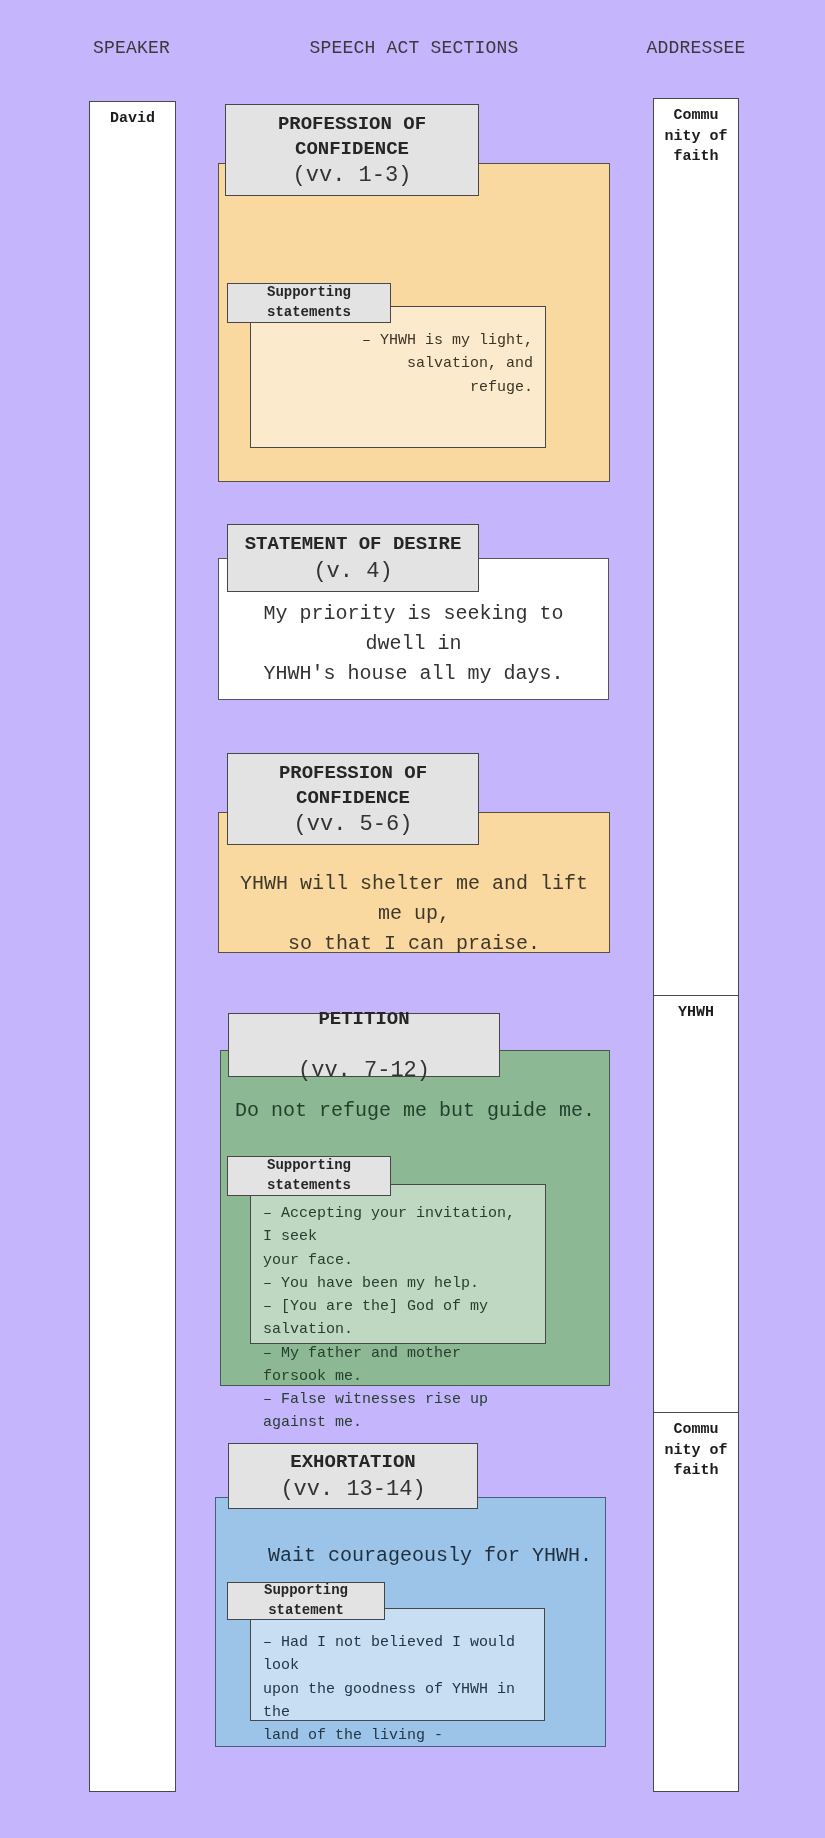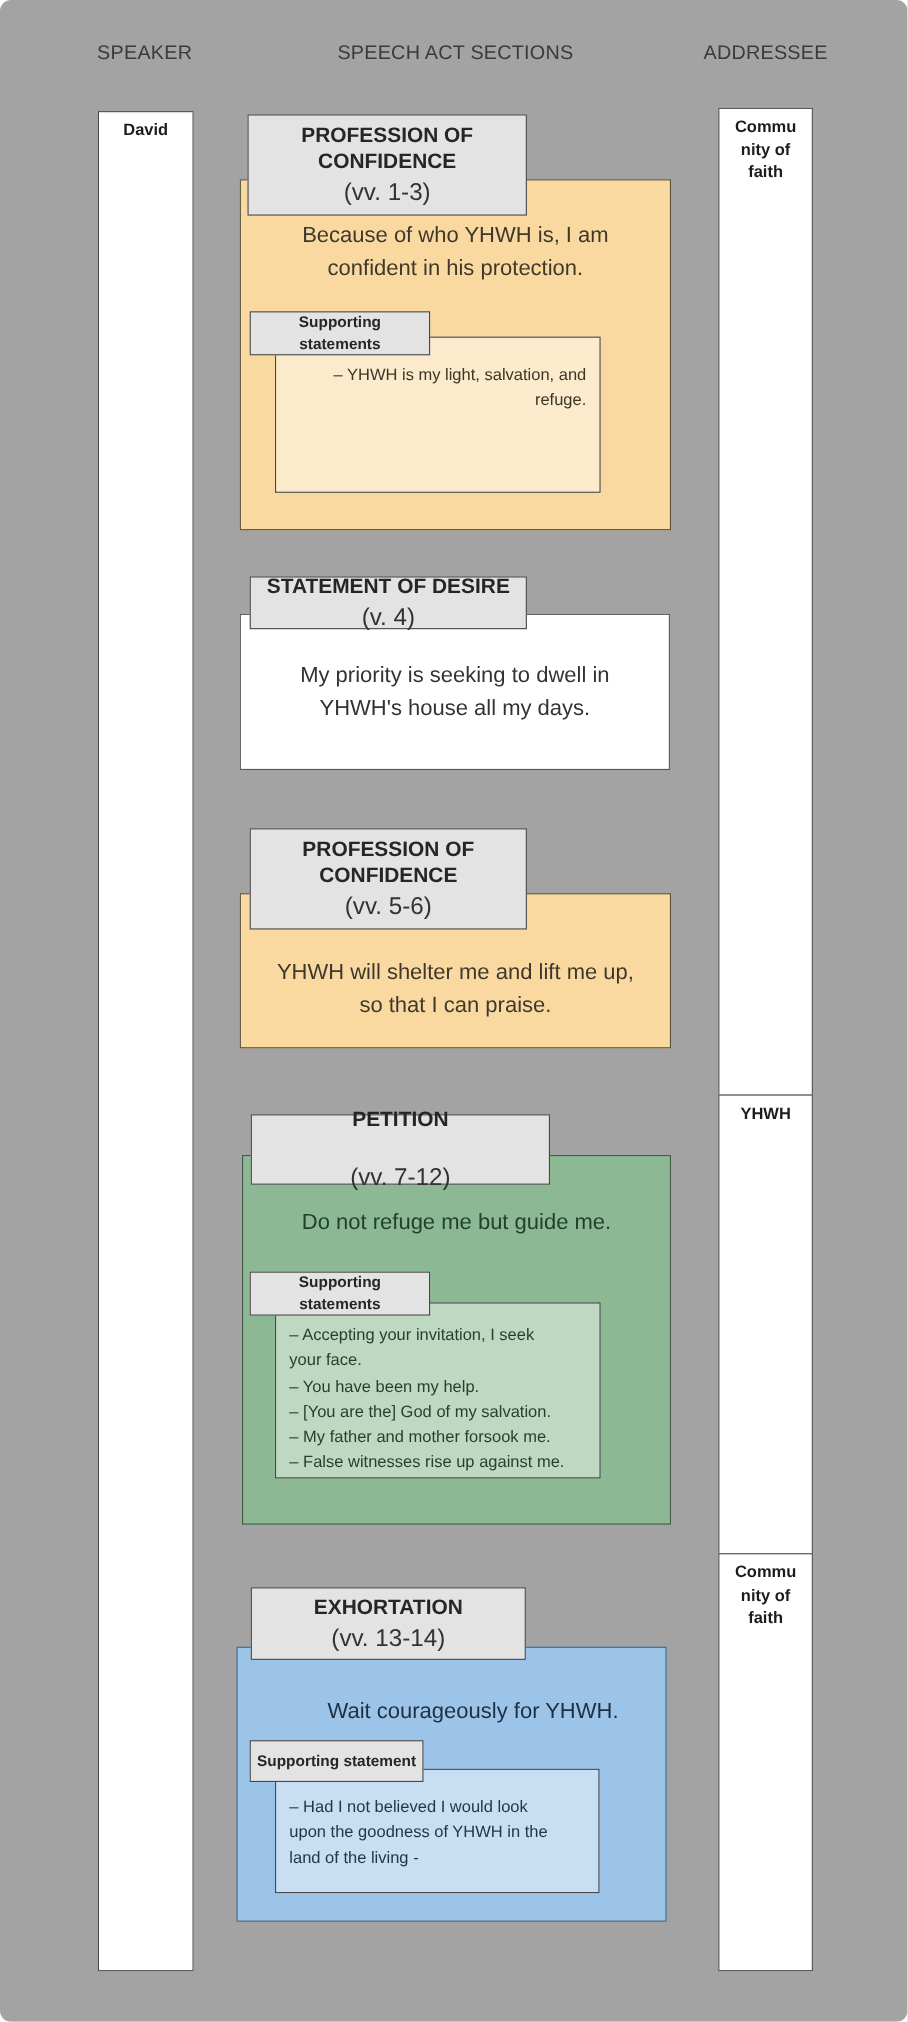--- a/index.html
+++ b/index.html
@@ -1,19 +1,18 @@
 <!DOCTYPE html>
 <html><head>
 <meta charset="utf-8">
 <style>
   html,body{margin:0;padding:0;background:#ffffff;}
   .canvas{
-    position:relative;width:825px;height:1838px;background:#a3a3a3;overflow:hidden;
-    font-family:Liberation Sans, sans-serif;
-    border-radius:10px;
+    position:relative;width:825px;height:1838px;background:#c4b5fd;overflow:hidden;
+    font-family:Liberation Mono, monospace;
   }
   .col-header{
     position:absolute;top:38px;font-size:18px;color:#3a3a3a;text-align:center;
     letter-spacing:0.2px;white-space:nowrap;
   }
   .tall-box{
     position:absolute;border:1.5px solid #4a4a4a;box-sizing:border-box;background:#ffffff;
     text-align:center;padding-top:7px;
   }
   .tall-box .lbl{
@@ -73,39 +72,37 @@
   <div class="tall-box" style="left:653px;top:995px;width:86px;height:418px;">
     <span class="lbl">YHWH</span>
   </div>
   <div class="tall-box" style="left:653px;top:1412px;width:86px;height:380px;">
     <span class="lbl">Commu
 nity of
 faith</span>
   </div>
 
   <div class="sec theme-tan" style="left:218px;top:163px;width:392px;height:319px;">
-    <div class="statement" style="top:35px;">Because of who YHWH is, I am
-confident in his protection.</div>
     <div class="support-box" style="left:31px;top:142px;width:296px;height:142px;text-align:right;">
       <p>– YHWH is my light, salvation, and
 refuge.</p>
     </div>
     <div class="support-label" style="left:8px;top:119px;width:164px;height:40px;">Supporting
 statements</div>
     <div class="sec-header" style="left:6px;top:-60px;width:254px;height:92px;">
       <div class="sec-title">PROFESSION OF
 CONFIDENCE</div>
       <div class="sec-verses">(vv. 1-3)</div>
     </div>
   </div>
 
   <div class="sec theme-white" style="left:218px;top:558px;width:391px;height:142px;">
     <div class="statement" style="top:40px;">My priority is seeking to dwell in
 YHWH's house all my days.</div>
-    <div class="sec-header" style="left:8px;top:-35px;width:252px;height:48px;">
+    <div class="sec-header" style="left:8px;top:-35px;width:252px;height:68px;">
       <div class="sec-title">STATEMENT OF DESIRE</div>
       <div class="sec-verses">(v. 4)</div>
     </div>
   </div>
 
   <div class="sec theme-tan" style="left:218px;top:812px;width:392px;height:141px;">
     <div class="statement" style="top:56px;">YHWH will shelter me and lift me up,
 so that I can praise.</div>
     <div class="sec-header" style="left:8px;top:-60px;width:252px;height:92px;">
       <div class="sec-title">PROFESSION OF

